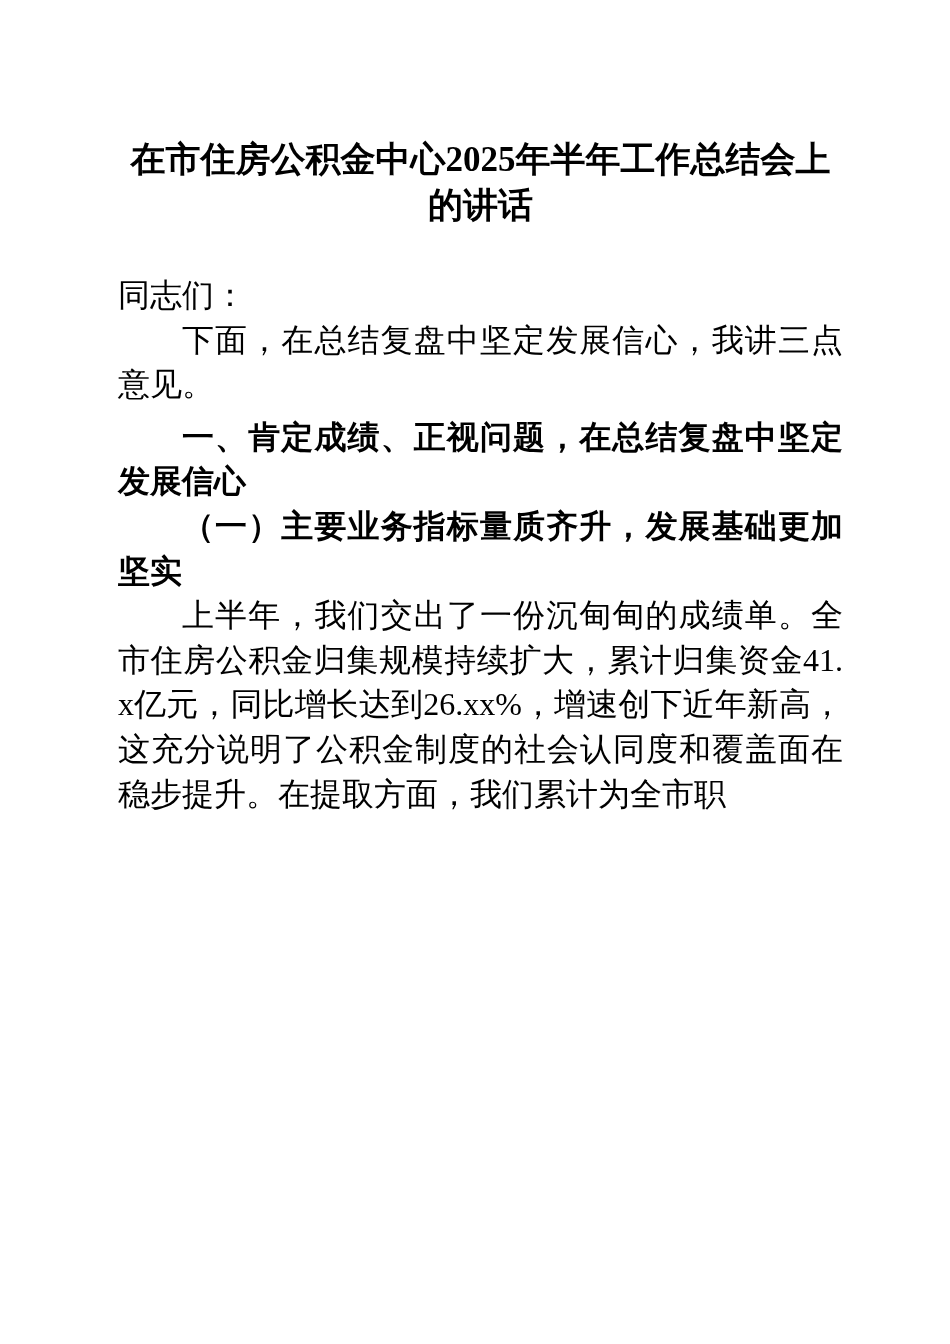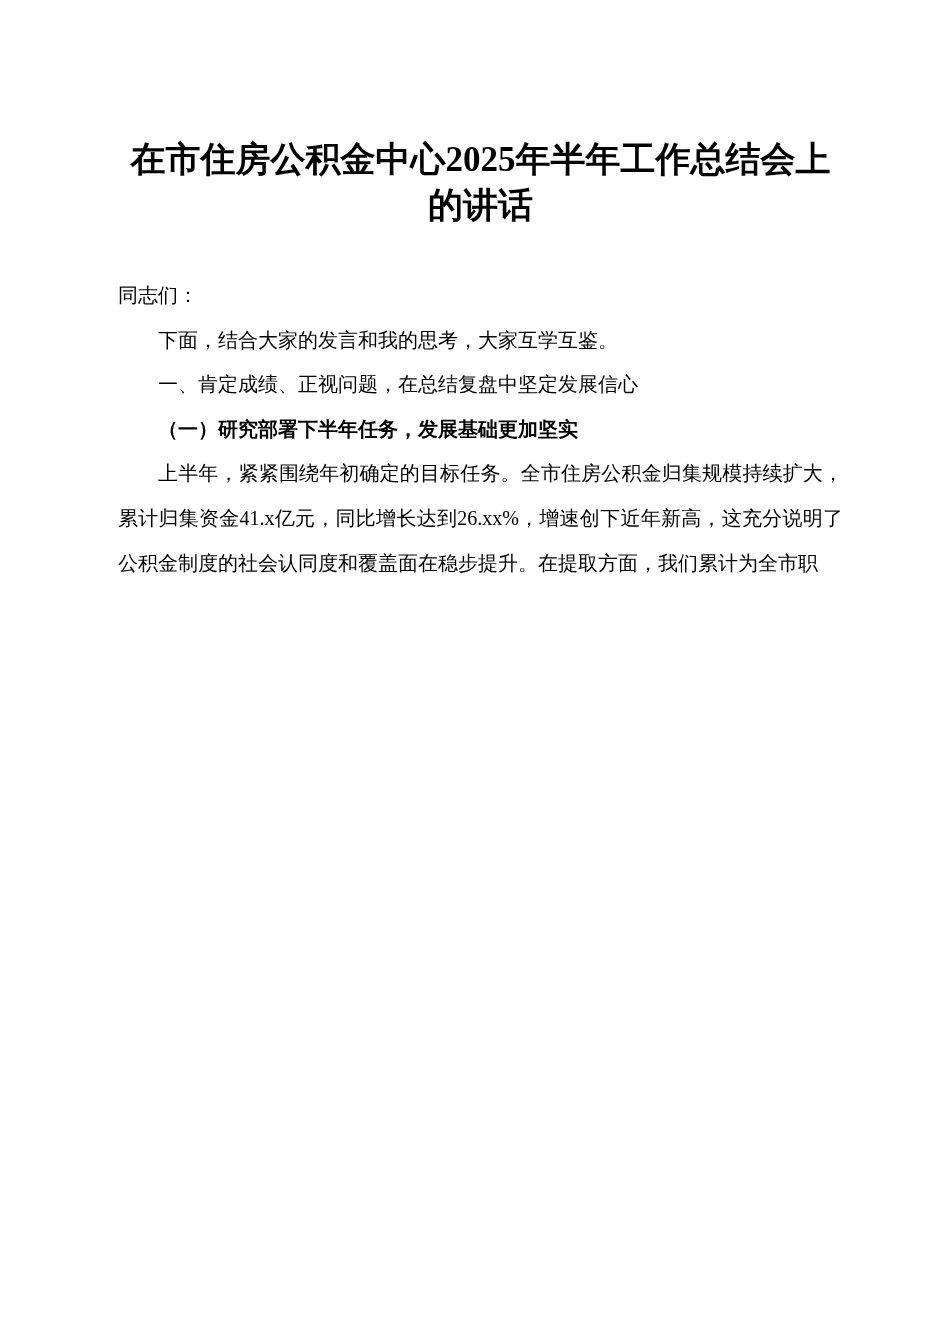--- a/index.html
+++ b/index.html
@@ -21,48 +21,49 @@
   .doc-title {
     margin: 0 0 44px 0;
     font-family: "Liberation Serif", "DejaVu Serif", serif;
     font-weight: bold;
     font-size: 35px;
     line-height: 46px;
     text-align: center;
     color: #000000;
   }
   .doc-body {
-    font-size: 20px;
+    font-size: 32px;
     line-height: 44.6px;
     color: #000000;
   }
   .para {
     margin: 0;
     padding: 0;
     text-align: justify;
     text-indent: 2em;
     word-break: break-all;
     font-family: "Liberation Serif", "DejaVu Serif", serif;
   }
   .para.salutation {
     text-indent: 0;
   }
   .para.heading1 {
     font-family: "Liberation Sans", "DejaVu Sans", sans-serif;
-    font-weight: normal;
+    font-weight: bold;
+    margin-top: 8px;
   }
   .para.heading2 {
     font-weight: bold;
   }
 </style>
 </head>
 <body>
 
 <div class="page">
   <h1 class="doc-title">在市住房公积金中心2025年半年工作总结会上的讲话</h1>
   <div class="doc-body">
       <p class="para salutation">同志们：</p>
-      <p class="para">下面，结合大家的发言和我的思考，大家互学互鉴。</p>
+      <p class="para">下面，在总结复盘中坚定发展信心，我讲三点意见。</p>
       <p class="para heading1">一、肯定成绩、正视问题，在总结复盘中坚定发展信心</p>
-      <p class="para heading2">（一）研究部署下半年任务，发展基础更加坚实</p>
-      <p class="para">上半年，紧紧围绕年初确定的目标任务。全市住房公积金归集规模持续扩大，累计归集资金41.x亿元，同比增长达到26.xx%，增速创下近年新高，这充分说明了公积金制度的社会认同度和覆盖面在稳步提升。在提取方面，我们累计为全市职</p>
+      <p class="para heading2">（一）主要业务指标量质齐升，发展基础更加坚实</p>
+      <p class="para">上半年，我们交出了一份沉甸甸的成绩单。全市住房公积金归集规模持续扩大，累计归集资金41.x亿元，同比增长达到26.xx%，增速创下近年新高，这充分说明了公积金制度的社会认同度和覆盖面在稳步提升。在提取方面，我们累计为全市职</p>
     </div>
 </div>
 
 </body></html>

